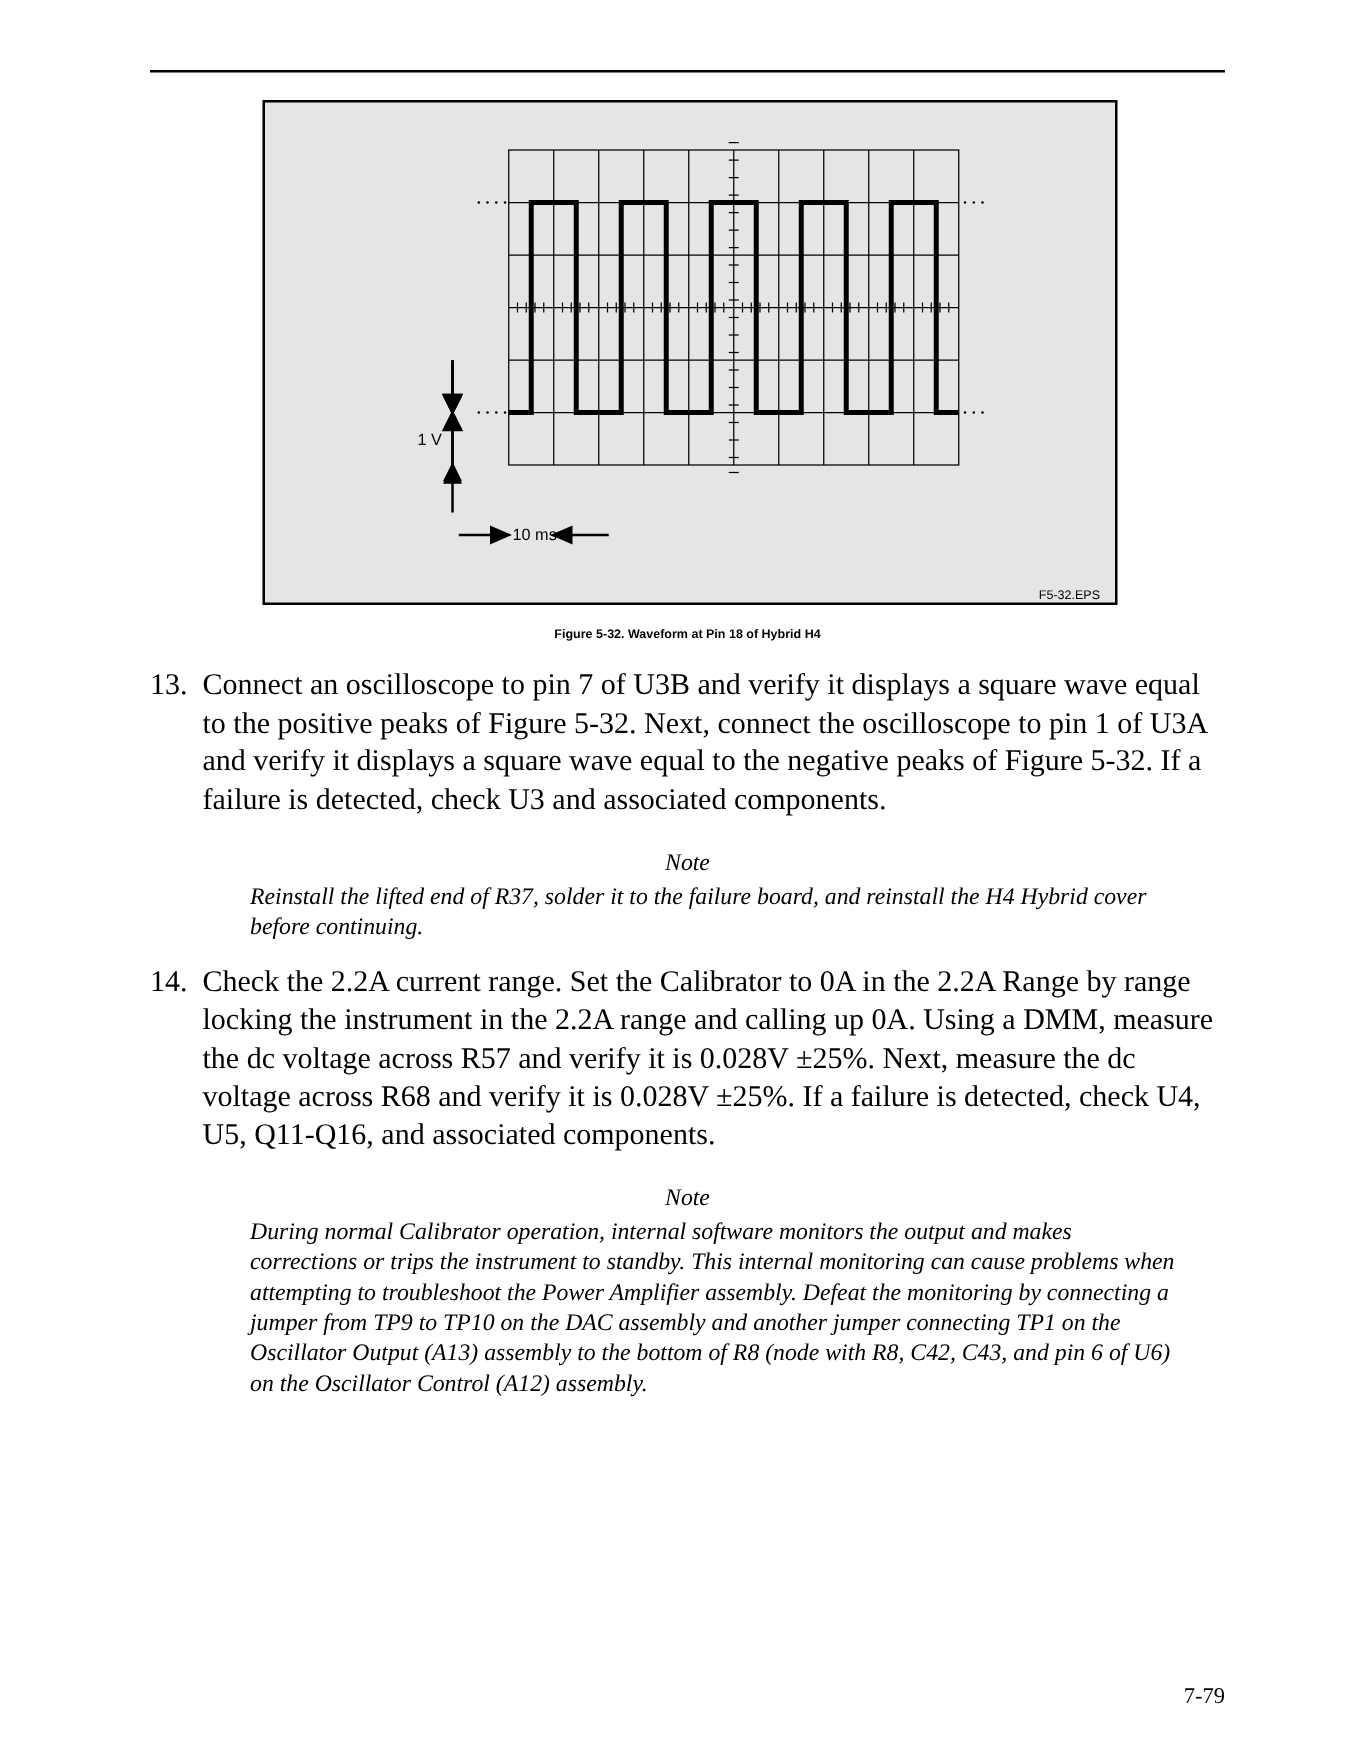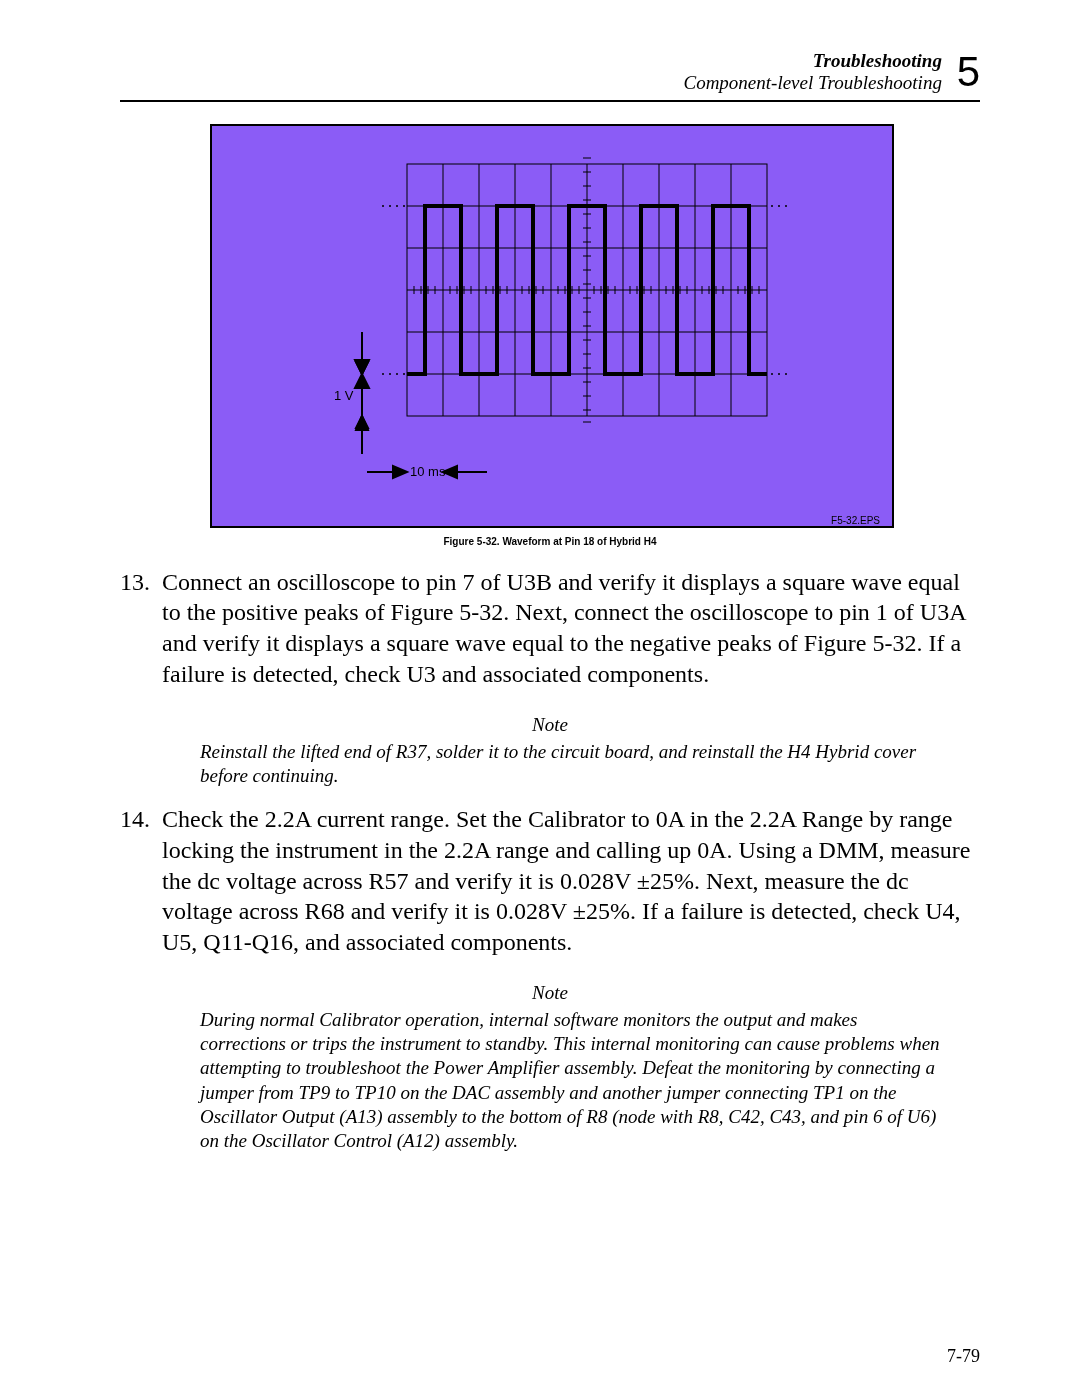--- a/index.html
+++ b/index.html
@@ -38,25 +38,25 @@
     margin-left: 10px;
     line-height: 0.9;
   }
   .header-line {
     border: none;
     border-top: 2px solid #000;
     margin: 6px 0 22px 0;
   }
   .figure-framebox {
     border: 2px solid #000;
-    margin: 0 auto 8px auto;
+    margin: 0 auto 18px auto;
     width: 680px;
     height: 400px;
     position: relative;
-    background: #8b5cf6;
+    background: #e5e5e5;
   }
   .figure-framebox svg {
     width: 100%;
     height: 100%;
     display: block;
   }
   .fig-eps {
     text-align: right;
     font-family: Arial, Helvetica, sans-serif;
     font-size: 10px;
@@ -116,29 +116,20 @@
   .svg-label {
     font-family: Arial, Helvetica, sans-serif;
     font-size: 13px;
   }
 </style>
 </head>
 <body>
 
 <div class="page">
 
-  <div class="header">
-    <div>
-      <span style="display:inline-block; text-align:right; vertical-align:middle;">
-        <span class="line1">Troubleshooting</span><br>
-        <span class="line2">Component-level Troubleshooting</span>
-      </span>
-      <span class="chapnum">5</span>
-    </div>
-  </div>
   <hr class="header-line">
 
   <div style="width:680px; margin:0 auto;">
     <div class="figure-framebox">
       <svg viewBox="0 0 680 400">
 
         <g stroke="#000" stroke-width="1" fill="none">
 
           <g>
 
@@ -291,21 +282,21 @@
   </div>
   <div class="figure-caption">Figure 5-32. Waveform at Pin 18 of Hybrid H4</div>
 
   <ol class="steps" start="13">
     <li>
       <span>Connect an oscilloscope to pin 7 of U3B and verify it displays a square wave equal to the positive peaks of Figure 5-32. Next, connect the oscilloscope to pin 1 of U3A and verify it displays a square wave equal to the negative peaks of Figure 5-32. If a failure is detected, check U3 and associated components.</span>
     </li>
   </ol>
 
   <div class="note-label">Note</div>
-  <div class="note-body">Reinstall the lifted end of R37, solder it to the circuit board, and reinstall the H4 Hybrid cover before continuing.</div>
+  <div class="note-body">Reinstall the lifted end of R37, solder it to the failure board, and reinstall the H4 Hybrid cover before continuing.</div>
 
   <ol class="steps" start="14">
     <li>
       <span>Check the 2.2A current range. Set the Calibrator to 0A in the 2.2A Range by range locking the instrument in the 2.2A range and calling up 0A. Using a DMM, measure the dc voltage across R57 and verify it is 0.028V ±25%. Next, measure the dc voltage across R68 and verify it is 0.028V ±25%. If a failure is detected, check U4, U5, Q11-Q16, and associated components.</span>
     </li>
   </ol>
 
 
   <div class="note-label">Note</div>
   <div class="note-body">During normal Calibrator operation, internal software monitors the output and makes corrections or trips the instrument to standby. This internal monitoring can cause problems when attempting to troubleshoot the Power Amplifier assembly. Defeat the monitoring by connecting a jumper from TP9 to TP10 on the DAC assembly and another jumper connecting TP1 on the Oscillator Output (A13) assembly to the bottom of R8 (node with R8, C42, C43, and pin 6 of U6) on the Oscillator Control (A12) assembly.</div>

